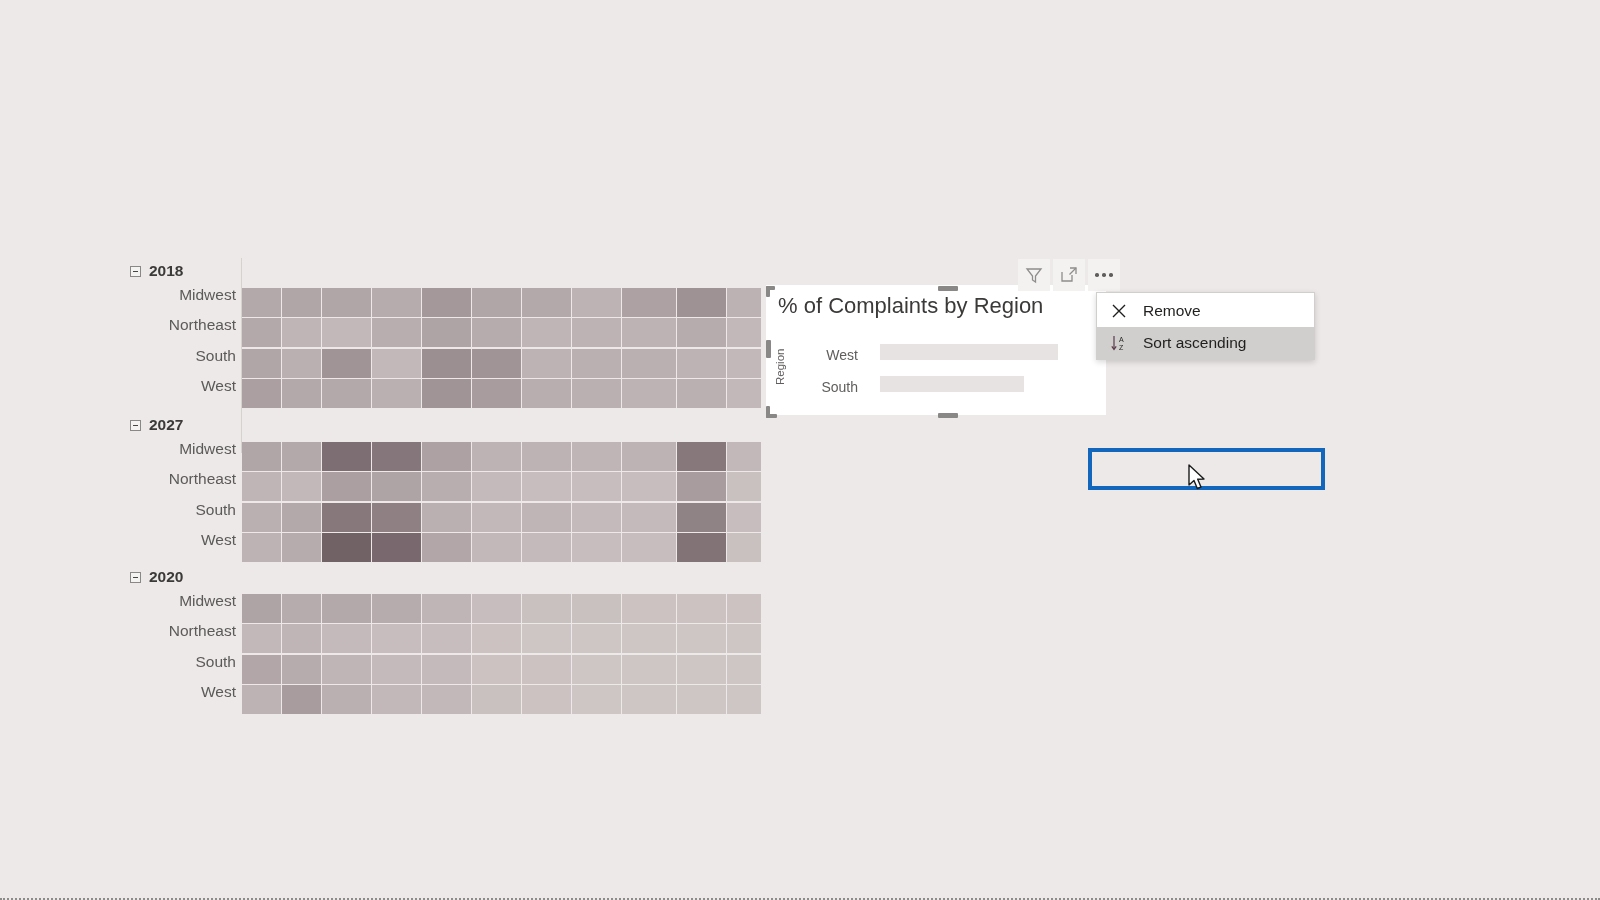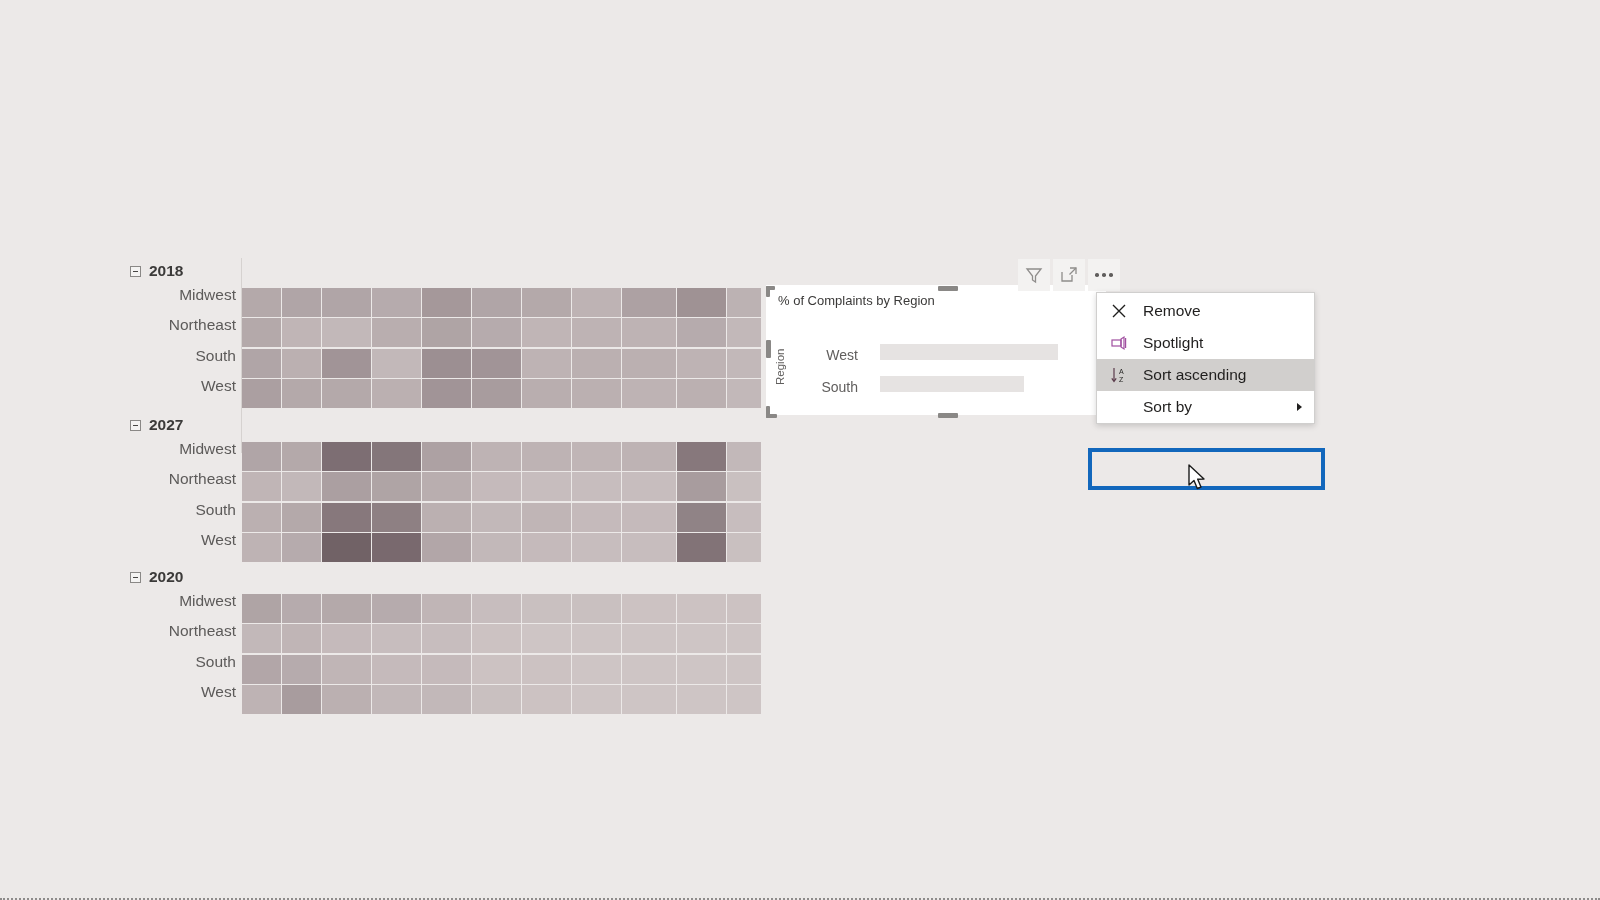--- a/index.html
+++ b/index.html
@@ -50,21 +50,21 @@
 
   
   .visual {
     position: absolute;
     left: 766px; top: 285px;
     width: 340px; height: 130px;
     background: #ffffff;
   }
   .visual-title {
     position: absolute; left: 12px; top: 8px;
-    font-size: 13px; color: #3b3a39;
+    font-size: 22px; color: #3b3a39;
     white-space: nowrap;
   }
   .axis-title {
     position: absolute; left: 8px; top: 52px;
     font-size: 11.5px; color: #605e5d;
     transform: rotate(-90deg);
     transform-origin: left top;
     white-space: nowrap;
   }
   .cat-label {
@@ -358,46 +358,31 @@
 
   <div class="ctx-menu" id="ctx-menu">
       <div class="ctx-item">
         <span class="ic">
           <svg width="20" height="20" viewBox="0 0 20 20">
             <path d="M4 4 L16 16 M16 4 L4 16" stroke="#201f1e" stroke-width="1.4"></path>
           </svg>
         </span>
         <span>Remove</span>
       </div>
-      <div class="ctx-item">
-        <span class="ic">
-          <svg width="20" height="20" viewBox="0 0 20 20">
-            <rect x="3" y="7" width="9" height="6" fill="none" stroke="#a04fa0" stroke-width="1.2"></rect>
-            <path d="M12 6 L15 4 V16 L12 14 Z" fill="none" stroke="#a04fa0" stroke-width="1.2"></path>
-            <path d="M16.6 5 V15" stroke="#a04fa0" stroke-width="1.2"></path>
-          </svg>
-        </span>
-        <span>Spotlight</span>
-      </div>
       <div class="ctx-item hovered">
         <span class="ic">
           <svg width="20" height="20" viewBox="0 0 20 20">
             <path d="M5 3 V16" stroke="#5a3a4a" stroke-width="1.2"></path>
             <path d="M2.8 13.4 L5 16.4 L7.2 13.4" fill="none" stroke="#5a3a4a" stroke-width="1.2"></path>
             <text x="10" y="8.5" font-size="7" fill="#201f1e" font-family="&quot;Liberation Sans&quot;, sans-serif">A</text>
             <text x="10" y="17" font-size="7" fill="#201f1e" font-family="&quot;Liberation Sans&quot;, sans-serif">Z</text>
           </svg>
         </span>
         <span>Sort ascending</span>
       </div>
-      <div class="ctx-item">
-        <span class="ic"></span>
-        <span>Sort by</span>
-        <span class="submenu-arrow"></span>
-      </div>
     </div>
 
   <div class="hi-box"></div>
 
   <div class="cursor">
     <svg width="22" height="30" viewBox="0 0 22 30">
       <path d="M1 1 L1 21 L6 16.5 L9.3 24.5 L13 23 L9.7 15.2 L16 15 Z" fill="#ffffff" stroke="#1b1b1b" stroke-width="1.4" stroke-linejoin="round"></path>
     </svg>
   </div>
 

